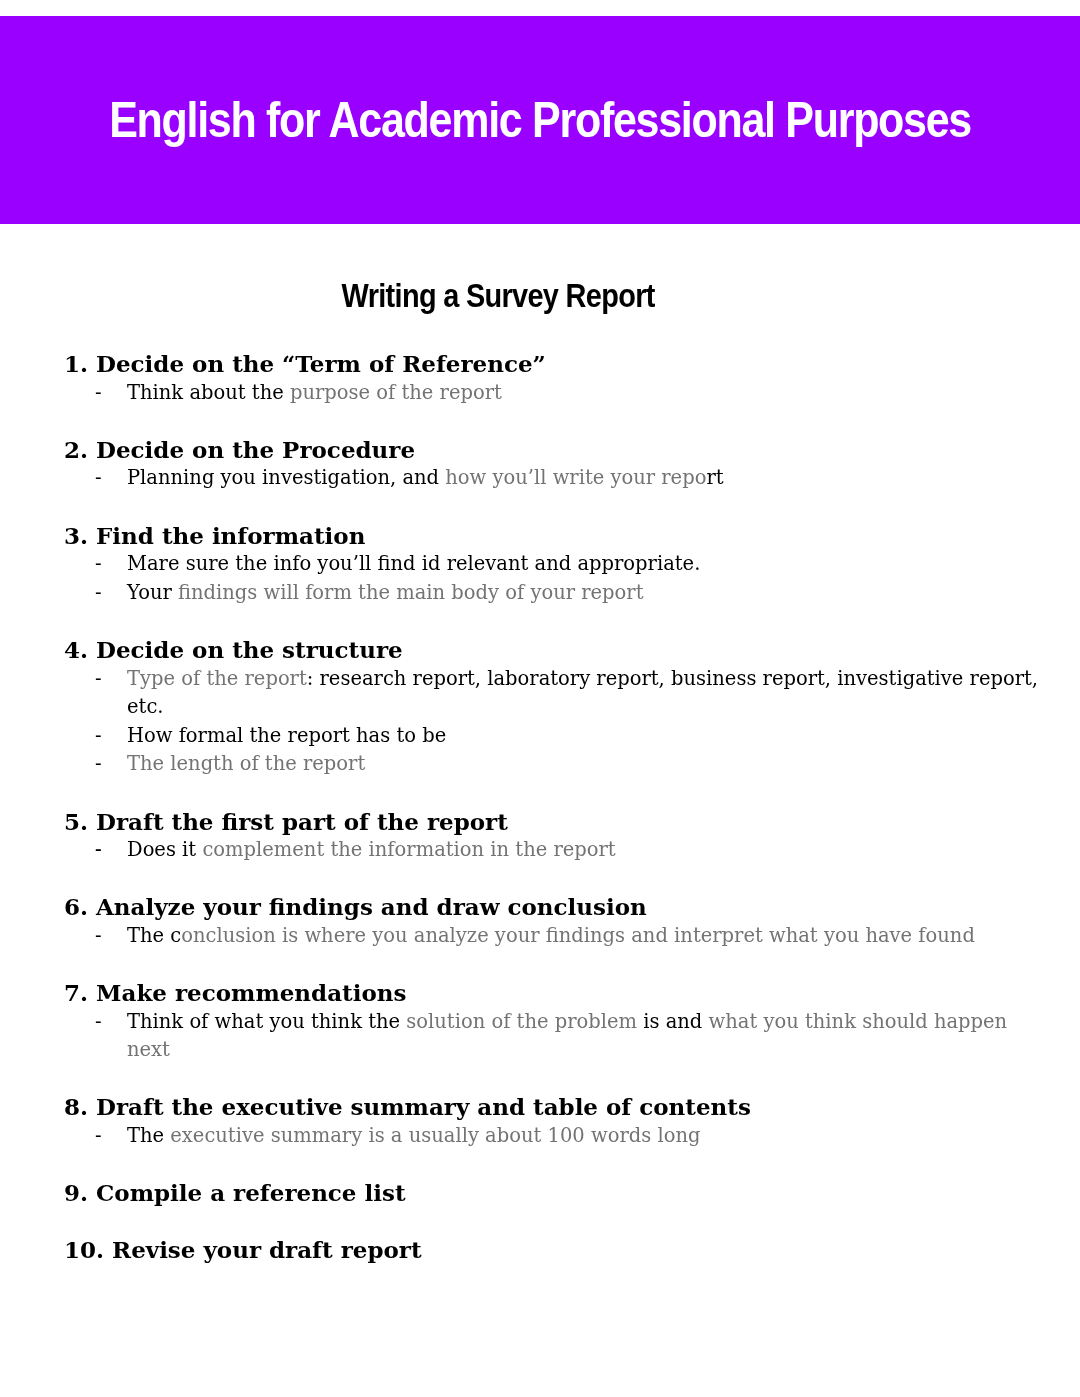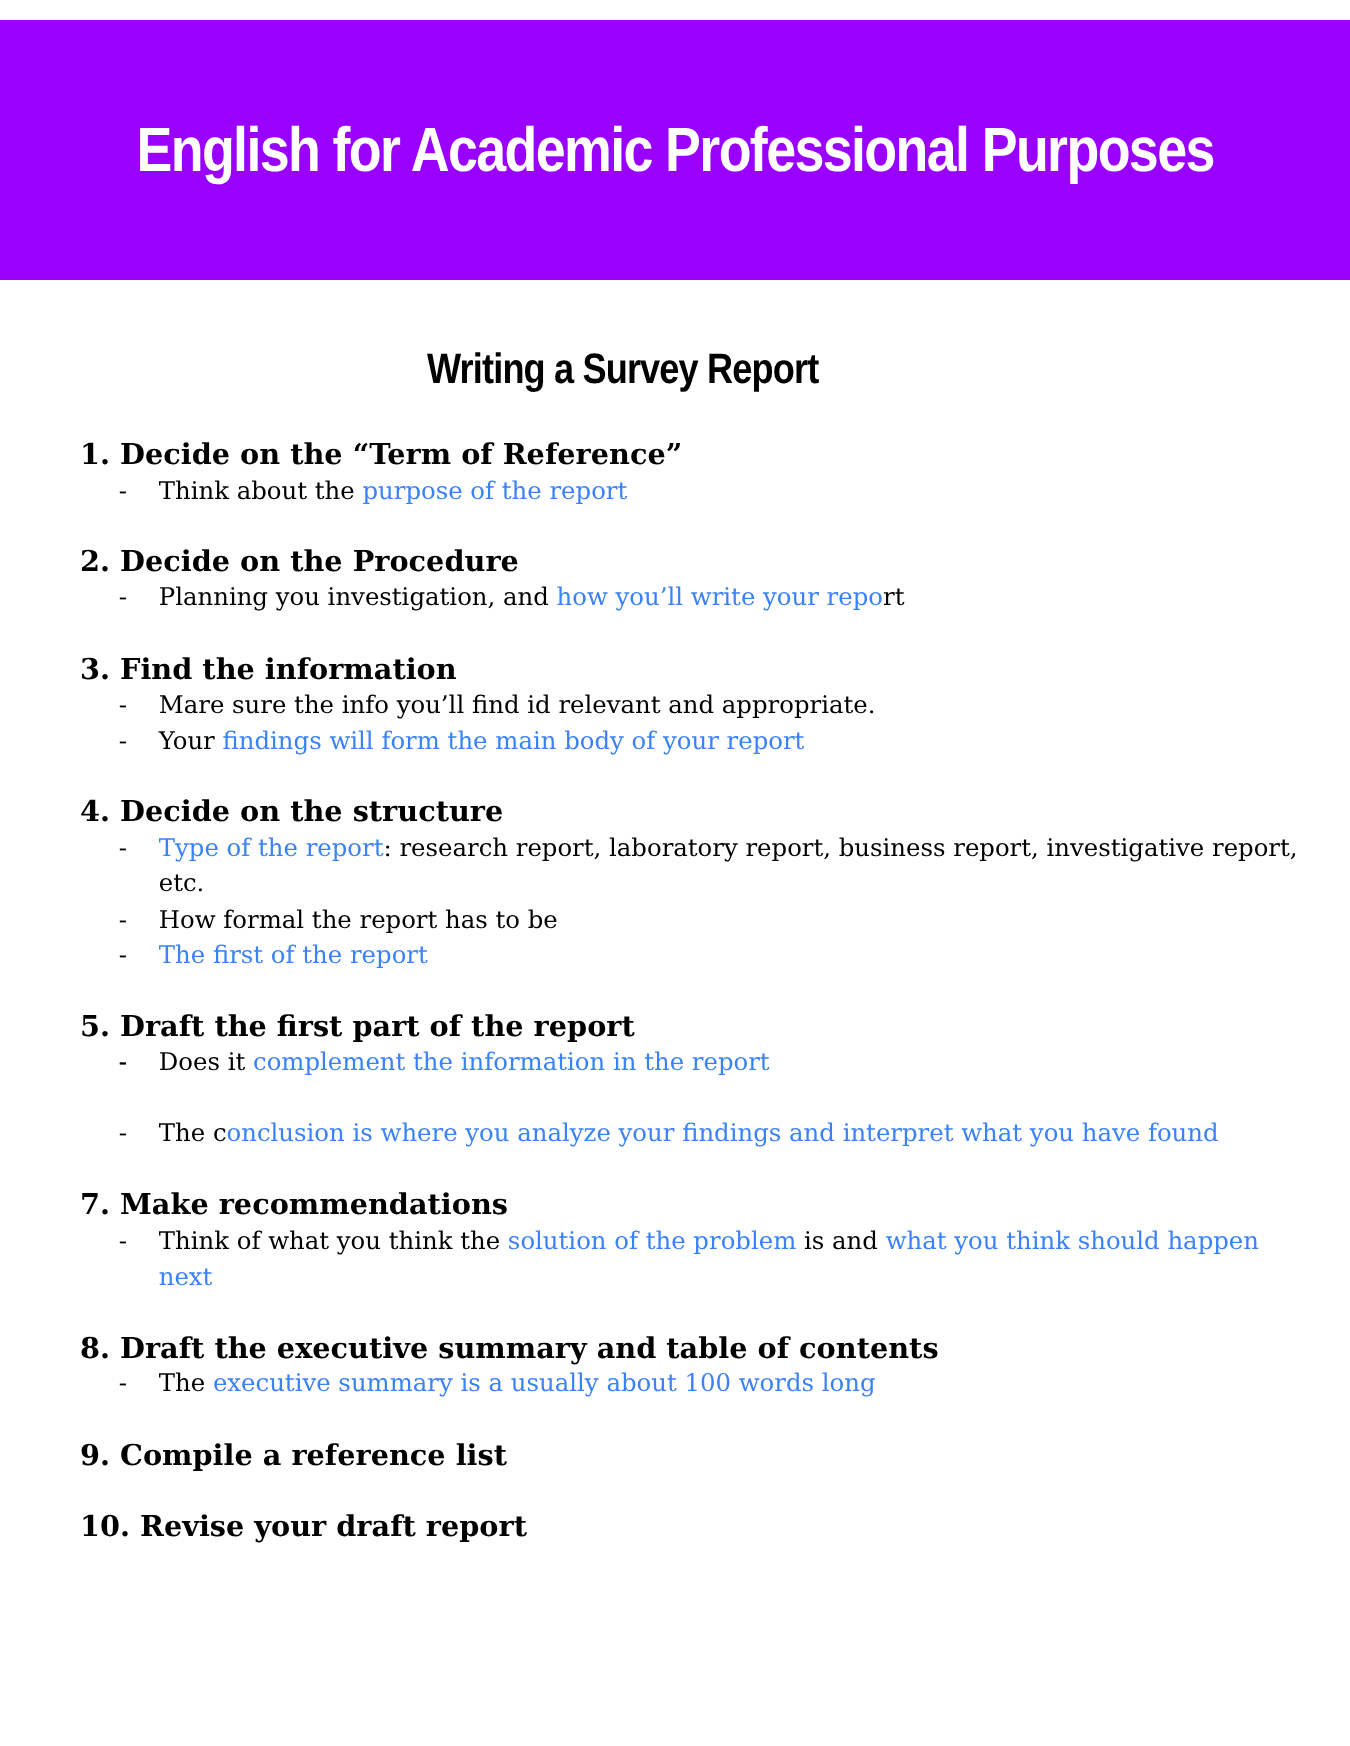--- a/index.html
+++ b/index.html
@@ -23,21 +23,21 @@
   .step-heading {
     font-family: "DejaVu Serif", serif; font-weight: bold; font-size: 23px;
     color: #000; line-height: 28.6px; white-space: nowrap;
   }
   .bullet {
     position: relative; padding-left: 63px;
     font-family: "DejaVu Serif", serif; font-size: 19.5px; color: #000;
     line-height: 28.6px;
   }
   .bullet .dash { position: absolute; left: 31px; top: 0; }
-  .red { color: #3b82f6; }
+  .red { color: #737373; }
 </style>
 </head>
 <body>
 
 <div class="banner">
   <div class="banner-title">English for Academic Professional Purposes</div>
 </div>
 
 <div class="doc-title">
   <span>Writing a Survey Report</span>
@@ -54,28 +54,29 @@
     </div>
     <div class="step">
       <div class="step-heading">3. Find the information</div>
       <div class="bullet"><span class="dash">-</span><span>Mare sure the info you’ll find id relevant and appropriate.</span></div>
       <div class="bullet"><span class="dash">-</span><span>Your </span><span class="red">findings will form the main body of your report</span></div>
     </div>
     <div class="step">
       <div class="step-heading">4. Decide on the structure</div>
       <div class="bullet"><span class="dash">-</span><span class="red">Type of the report</span><span>: research report, laboratory report, business report, investigative report, etc.</span></div>
       <div class="bullet"><span class="dash">-</span><span>How formal the report has to be</span></div>
-      <div class="bullet"><span class="dash">-</span><span class="red">The first of the report</span></div>
+      <div class="bullet"><span class="dash">-</span><span class="red">The length of the report</span></div>
     </div>
     <div class="step">
       <div class="step-heading">5. Draft the first part of the report</div>
       <div class="bullet"><span class="dash">-</span></div>
       <div class="bullet"><span class="dash">-</span><span>Does it </span><span class="red">complement the information in the report</span></div>
     </div>
     <div class="step">
+      <div class="step-heading">6. Analyze your findings and draw conclusion</div>
       <div class="bullet"><span class="dash">-</span><span>The c</span><span class="red">onclusion is where you analyze your findings and interpret what you have found</span></div>
     </div>
     <div class="step">
       <div class="step-heading">7. Make recommendations</div>
       <div class="bullet"><span class="dash">-</span><span>Think of what you think the </span><span class="red">solution of the problem</span><span> is and </span><span class="red">what you think should happen next</span></div>
     </div>
     <div class="step">
       <div class="step-heading">8. Draft the executive summary and table of contents</div>
       <div class="bullet"><span class="dash">-</span><span>The </span><span class="red">executive summary is a usually about 100 words long</span></div>
     </div>

